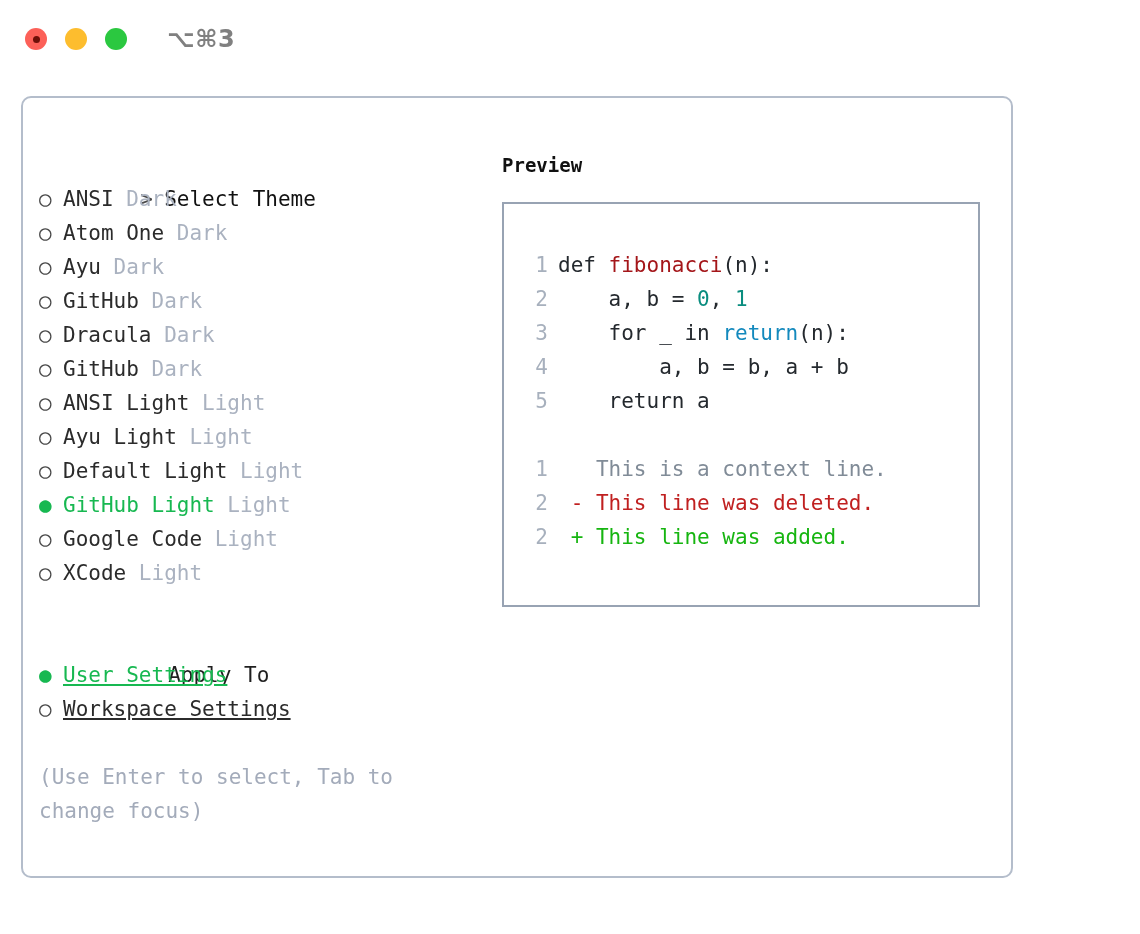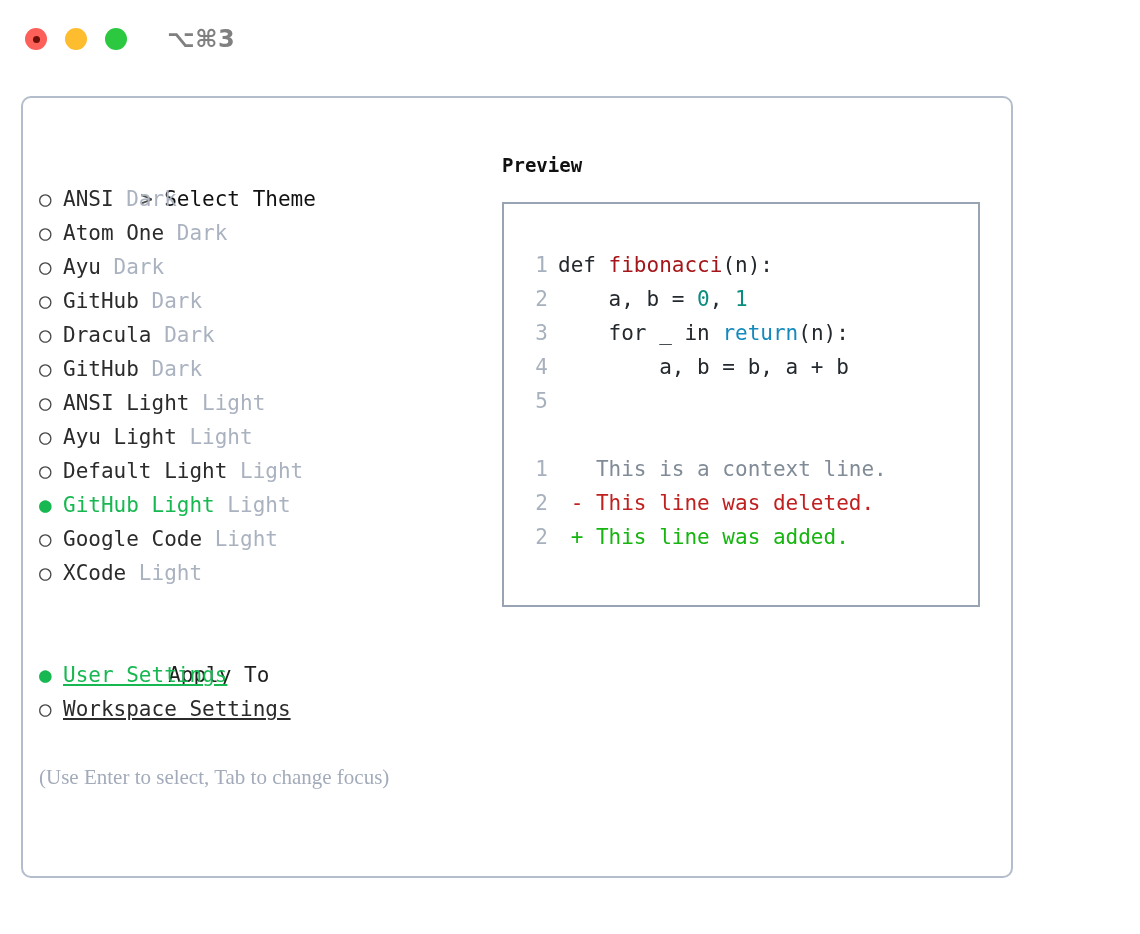--- a/index.html
+++ b/index.html
@@ -116,21 +116,20 @@
   .opt-name.sel { color: #17b851; }
 
   #hint {
     position: absolute;
     left: 16px; top: 662px;
     width: 420px;
     font-size: 21px;
     line-height: 34px;
     color: #a3abba;
     white-space: pre-wrap;
-    font-family: Liberation Serif, serif;
   }
 
   
   #right-col {
     position: absolute;
     left: 479px; top: 50px;
     width: 490px;
   }
 
   #preview-title {
@@ -231,21 +230,21 @@
 
     <div id="right-col">
       <div id="preview-title">Preview</div>
 
       <div id="preview-box">
         <div id="code-area">
             <div class="code-line"><span class="gutter">1</span><span class="code-body"><span>def </span><span class="tok-fn">fibonacci</span><span>(n):</span></span></div>
             <div class="code-line"><span class="gutter">2</span><span class="code-body"><span>    a, b = </span><span class="tok-num">0</span><span>, </span><span class="tok-num">1</span></span></div>
             <div class="code-line"><span class="gutter">3</span><span class="code-body"><span>    for _ in </span><span class="tok-call">return</span><span>(n):</span></span></div>
             <div class="code-line"><span class="gutter">4</span><span class="code-body"><span>        a, b = b, a + b</span></span></div>
-            <div class="code-line"><span class="gutter">5</span></div>
+            <div class="code-line"><span class="gutter">5</span><span class="code-body"><span>    return a</span></span></div>
           </div>
         <div class="spacer"></div>
         <div id="diff-area">
             <div class="code-line"><span class="gutter">1</span><span class="diff-ctx">   This is a context line.</span></div>
             <div class="code-line"><span class="gutter">2</span><span class="diff-del"> - This line was deleted.</span></div>
             <div class="code-line"><span class="gutter">2</span><span class="diff-add"> + This line was added.</span></div>
           </div>
       </div>
     </div>
 

